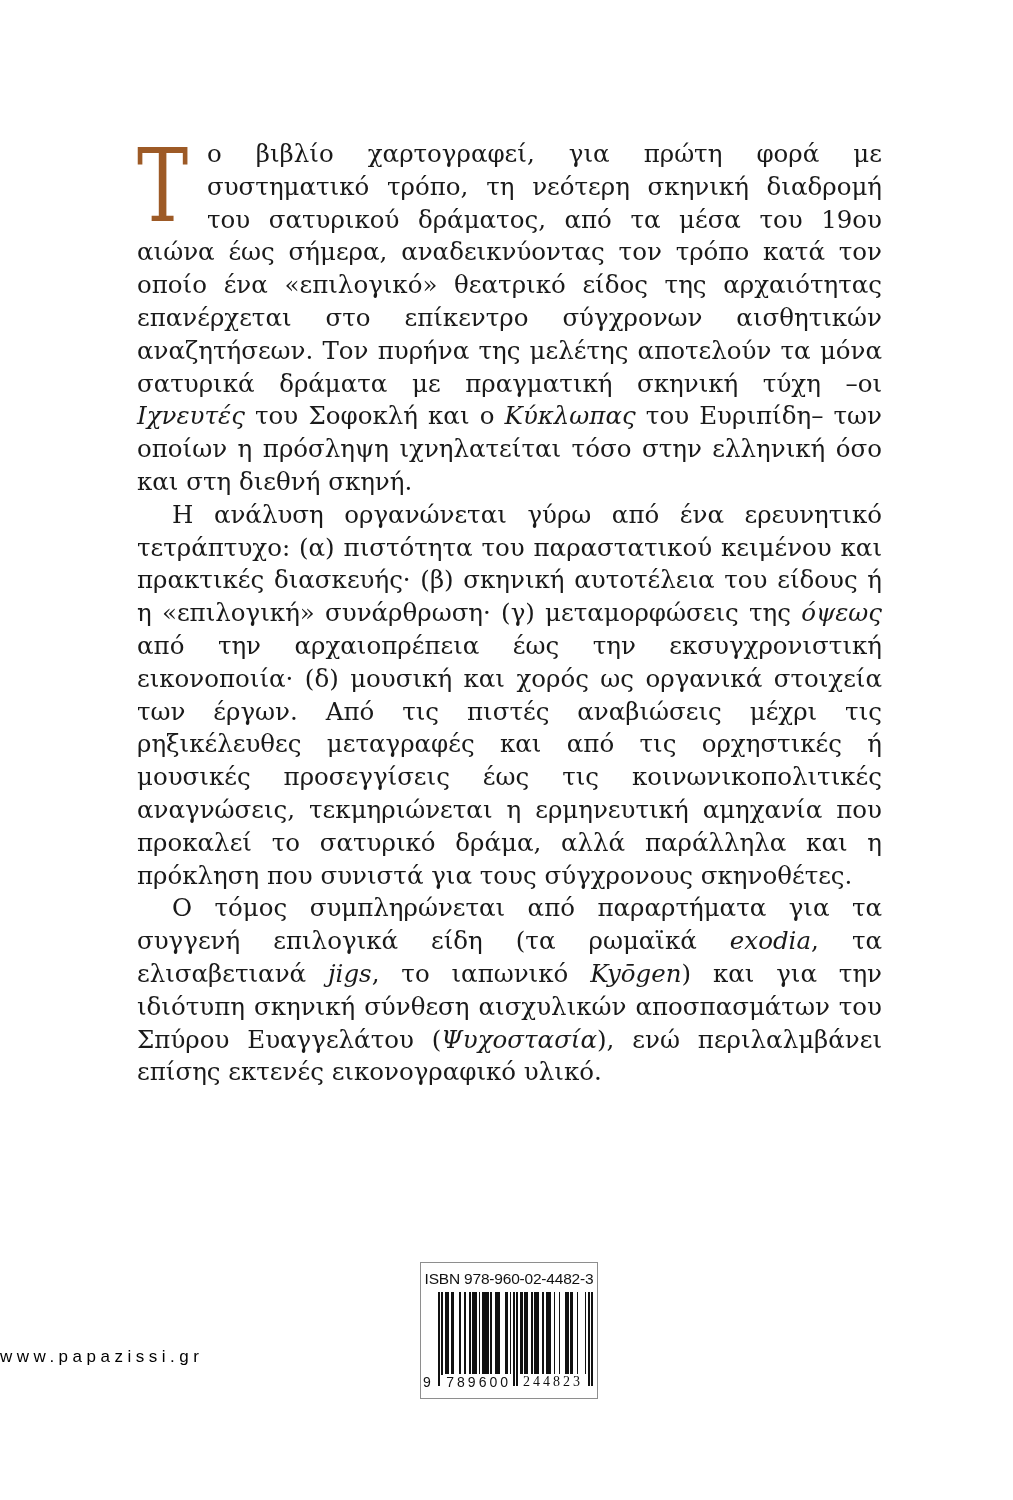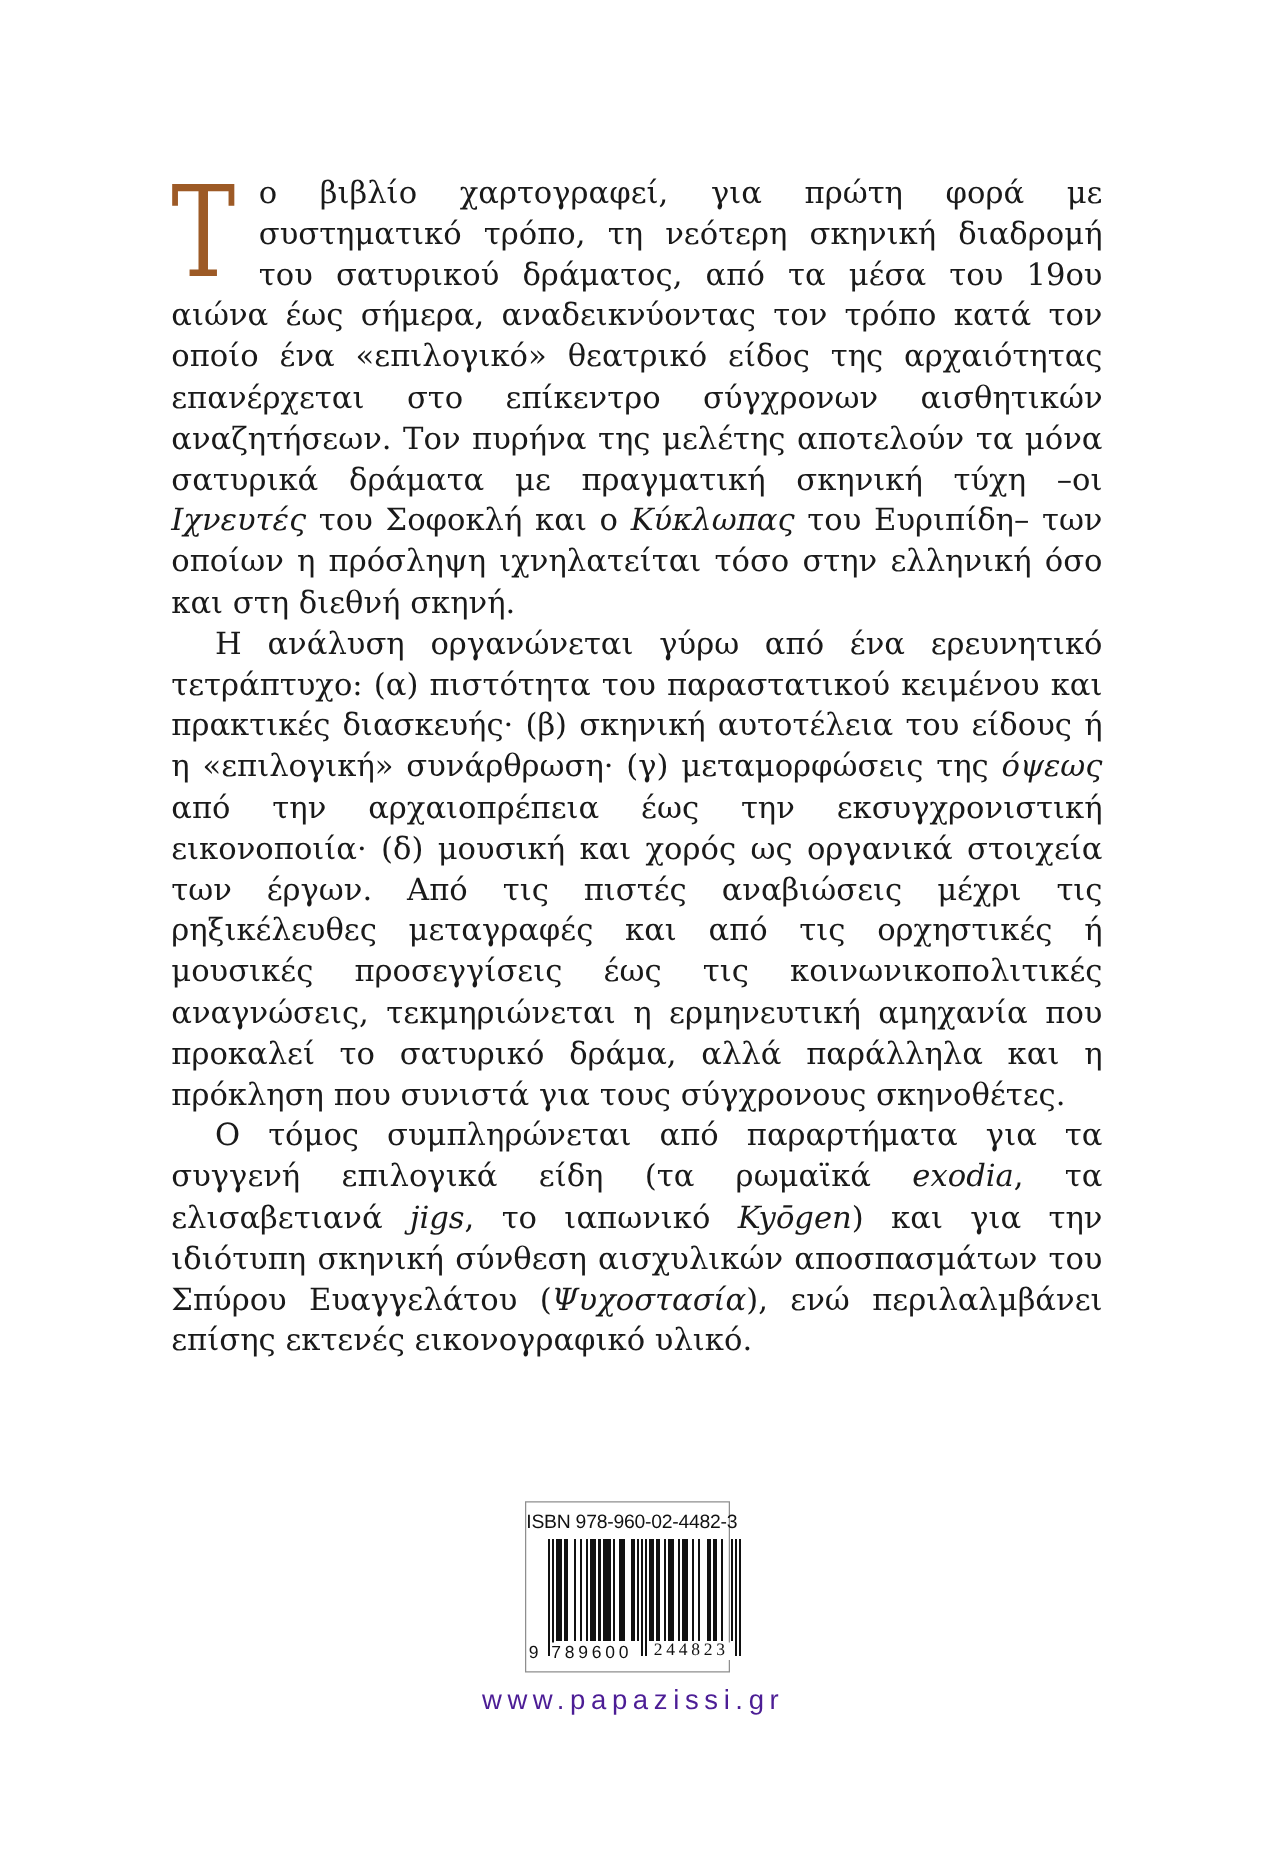--- a/index.html
+++ b/index.html
@@ -33,22 +33,22 @@
     line-height: 84px;
     padding: 6px 12px 2px 0;
     color: #9d5a26;
     transform: scaleX(.76);
     transform-origin: left bottom;
   }
   .it { font-style: italic; }
   
   .barcode-box {
     position: absolute;
-    left: 420px; top: 1201px;
-    width: 164px; height: 137px;
+    left: 420px; top: 1262px;
+    width: 178px; height: 137px;
     box-sizing: border-box;
     border: 1px solid #8e8e8e;
     background: #ffffff;
     text-align: center;
   }
   .isbn-label {
     margin-top: 7px;
     font-family: "Liberation Sans", sans-serif;
     font-size: 15.5px;
     letter-spacing: -0.2px;
@@ -69,32 +69,32 @@
   .barcode .d {
     position: absolute;
     bottom: -3px;
     font-family: "Liberation Sans", sans-serif;
     font-size: 14px;
     color: #111111;
     background: #ffffff;
     line-height: 14px;
   }
   .barcode .d0 { left: -15px; }
-  .barcode .d1 { left: 3px;  width: 70px; text-align: left; letter-spacing: 3px; }
+  .barcode .d1 { left: 3px;  width: 70px; text-align: right; letter-spacing: 3px; }
   .barcode .d2 { left: 80px; width: 70px; text-align: center; letter-spacing: 3px; font-family: Liberation Serif, serif; }
   
   .website {
     position: absolute;
     left: 0; right: 0;
     top: 1347px;
-    text-align: center;
+    text-align: left;
     font-family: "Liberation Sans", sans-serif;
-    font-size: 22px;
+    font-size: 17px;
     letter-spacing: 4.5px;
-    color: #4c1d95;
+    color: #000000;
   }
 </style>
 </head>
 <body>
 
 <div class="page">
 
   <div class="text-block">
     <p>
       <span class="dropcap">Τ</span><span><span>ο βιβλίο χαρτογραφεί, για πρώτη φορά με συστηματικό τρόπο, τη νεότερη σκηνική διαδρομή του σατυρικού δράματος, από τα μέσα του 19ου αιώνα έως σήμερα, αναδεικνύοντας τον τρόπο κατά τον οποίο ένα «επιλογικό» θεατρικό είδος της αρχαιότητας επανέρχεται στο επίκεντρο σύγχρονων αισθητικών αναζητήσεων. Τον πυρήνα της μελέτης αποτελούν τα μόνα σατυρικά δράματα με πραγματική σκηνική τύχη –οι </span><span class="it">Ιχνευτές</span><span> του Σοφοκλή και ο </span><span class="it">Κύκλωπας</span><span> του Ευριπίδη– των οποίων η πρόσληψη ιχνηλατείται τόσο στην ελληνική όσο και στη διεθνή σκηνή.</span></span>

